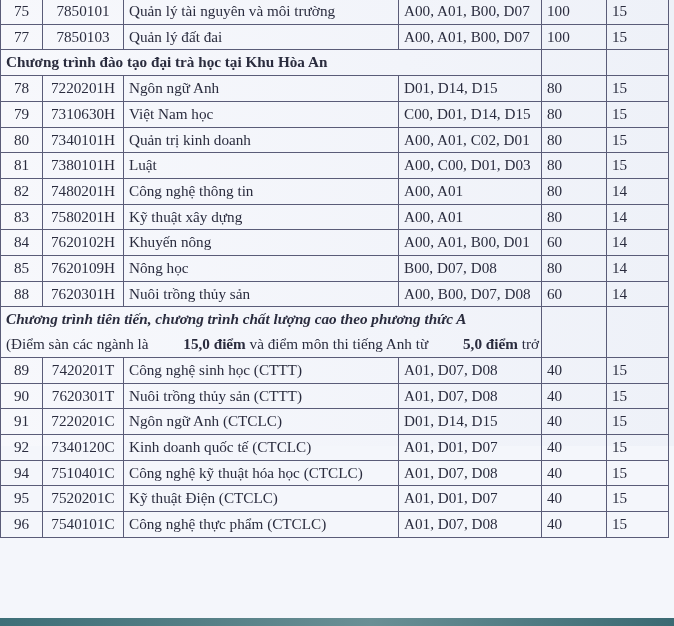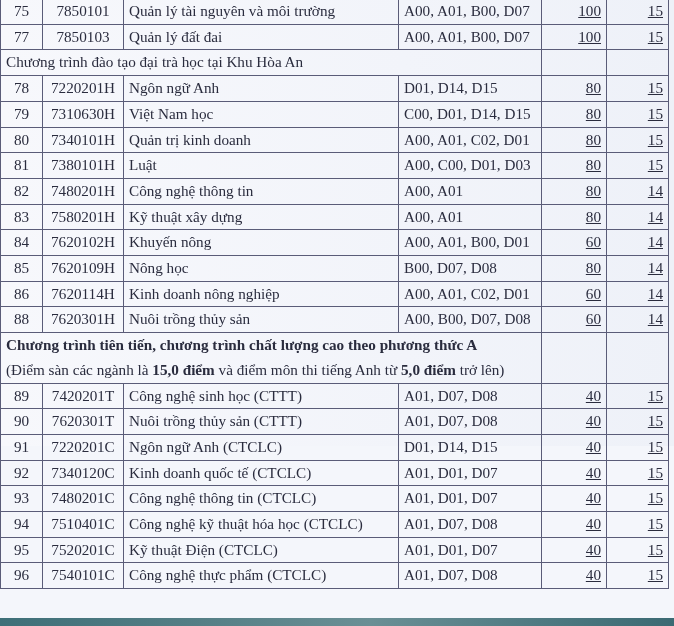--- a/index.html
+++ b/index.html
@@ -28,27 +28,27 @@
       line-height: 24.7px;
       white-space: nowrap;
       overflow: hidden;
     }
     col.c-stt { width: 42px; }
     col.c-code { width: 81px; }
     col.c-name { width: 275px; }
     col.c-combo { width: 143px; }
     col.c-quota { width: 65px; }
     col.c-score { width: 62px; }
-    td.center { text-align: right; text-decoration: underline; }
+    td.center { text-align: left; }
     td.stt { text-align: center; padding: 0; }
     td.code { text-align: center; padding: 0 2px; margin-left: 16px; }
-    td.section-title { font-weight: normal; margin-left: 33px; }
+    td.section-title { font-weight: bold; margin-left: 33px; }
     td.section-multi { line-height: 19px; padding-top: 2px; padding-bottom: 2px; }
-    td.section-multi .title { font-weight: bold; display: block; }
-    td.section-multi .note b { font-weight: bold; }
+    td.section-multi .title { font-weight: bold; display: block; font-style: italic; }
+    td.section-multi .note b { font-weight: bold; margin-left: 31px; }
     .bottom-strip {
       position: absolute; left: 0; top: 618px; width: 674px; height: 8px;
       background: linear-gradient(90deg, #3e6f78 0%, #557f86 30%, #6a8f95 55%, #4f7a82 80%, #3b6a73 100%);
     }
   </style>
 </head>
 <body>
 
 <div class="page">
   <table class="admissions">
@@ -140,28 +140,20 @@
         </tr>
         <tr>
           <td class="stt">85</td>
           <td class="code">7620109H</td>
           <td>Nông học</td>
           <td>B00, D07, D08</td>
           <td class="center">80</td>
           <td class="center">14</td>
         </tr>
         <tr>
-          <td class="stt">86</td>
-          <td class="code">7620114H</td>
-          <td>Kinh doanh nông nghiệp</td>
-          <td>A00, A01, C02, D01</td>
-          <td class="center">60</td>
-          <td class="center">14</td>
-        </tr>
-        <tr>
           <td class="stt">88</td>
           <td class="code">7620301H</td>
           <td>Nuôi trồng thủy sản</td>
           <td>A00, B00, D07, D08</td>
           <td class="center">60</td>
           <td class="center">14</td>
         </tr>
         <tr>
           <td colspan="4" class="section-multi"><span class="title">Chương trình tiên tiến, chương trình chất lượng cao theo phương thức A</span><span class="note"><span>(Điểm sàn các ngành là </span><b>15,0 điểm</b><span> và điểm môn thi tiếng Anh từ </span><b>5,0 điểm</b><span> trở lên)</span></span></td>
           <td></td>
@@ -188,28 +180,20 @@
           <td class="code">7220201C</td>
           <td>Ngôn ngữ Anh (CTCLC)</td>
           <td>D01, D14, D15</td>
           <td class="center">40</td>
           <td class="center">15</td>
         </tr>
         <tr>
           <td class="stt">92</td>
           <td class="code">7340120C</td>
           <td>Kinh doanh quốc tế (CTCLC)</td>
-          <td>A01, D01, D07</td>
-          <td class="center">40</td>
-          <td class="center">15</td>
-        </tr>
-        <tr>
-          <td class="stt">93</td>
-          <td class="code">7480201C</td>
-          <td>Công nghệ thông tin (CTCLC)</td>
           <td>A01, D01, D07</td>
           <td class="center">40</td>
           <td class="center">15</td>
         </tr>
         <tr>
           <td class="stt">94</td>
           <td class="code">7510401C</td>
           <td>Công nghệ kỹ thuật hóa học (CTCLC)</td>
           <td>A01, D07, D08</td>
           <td class="center">40</td>

